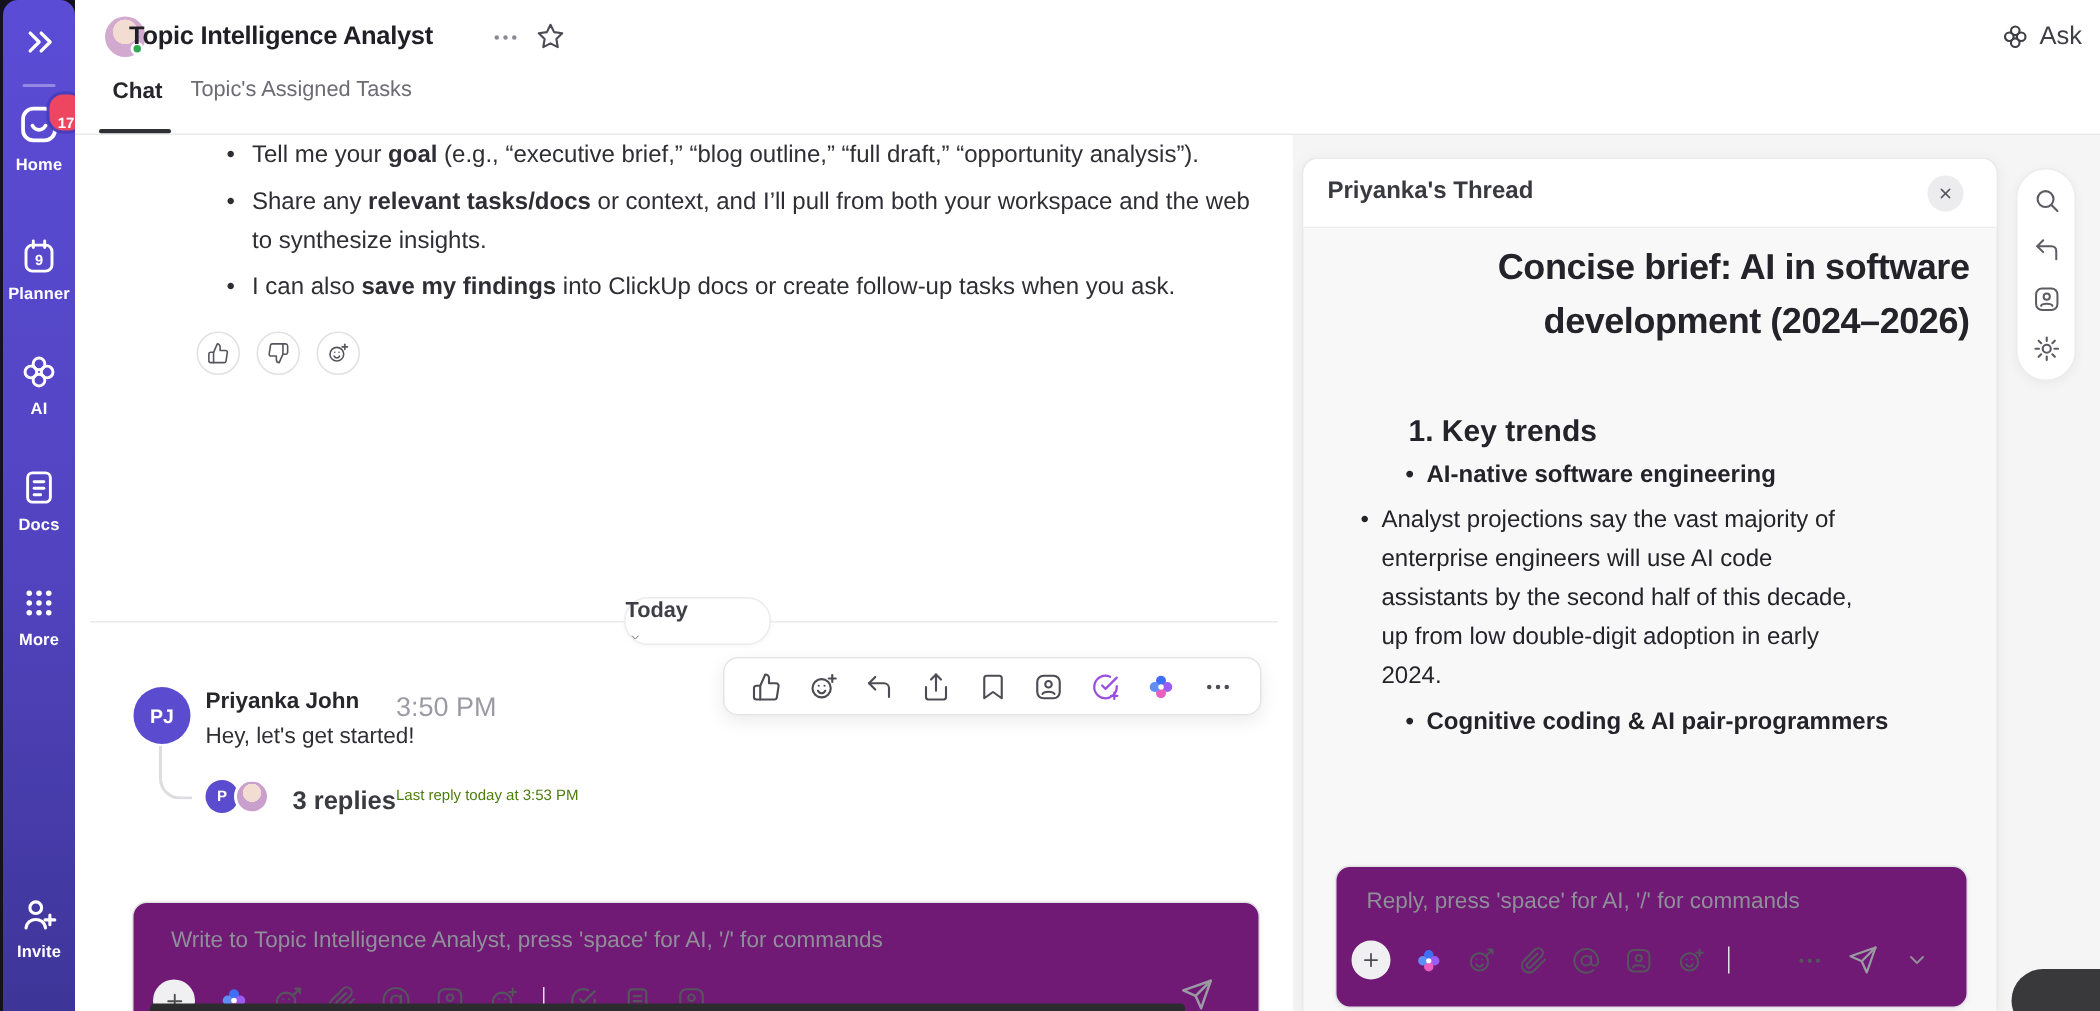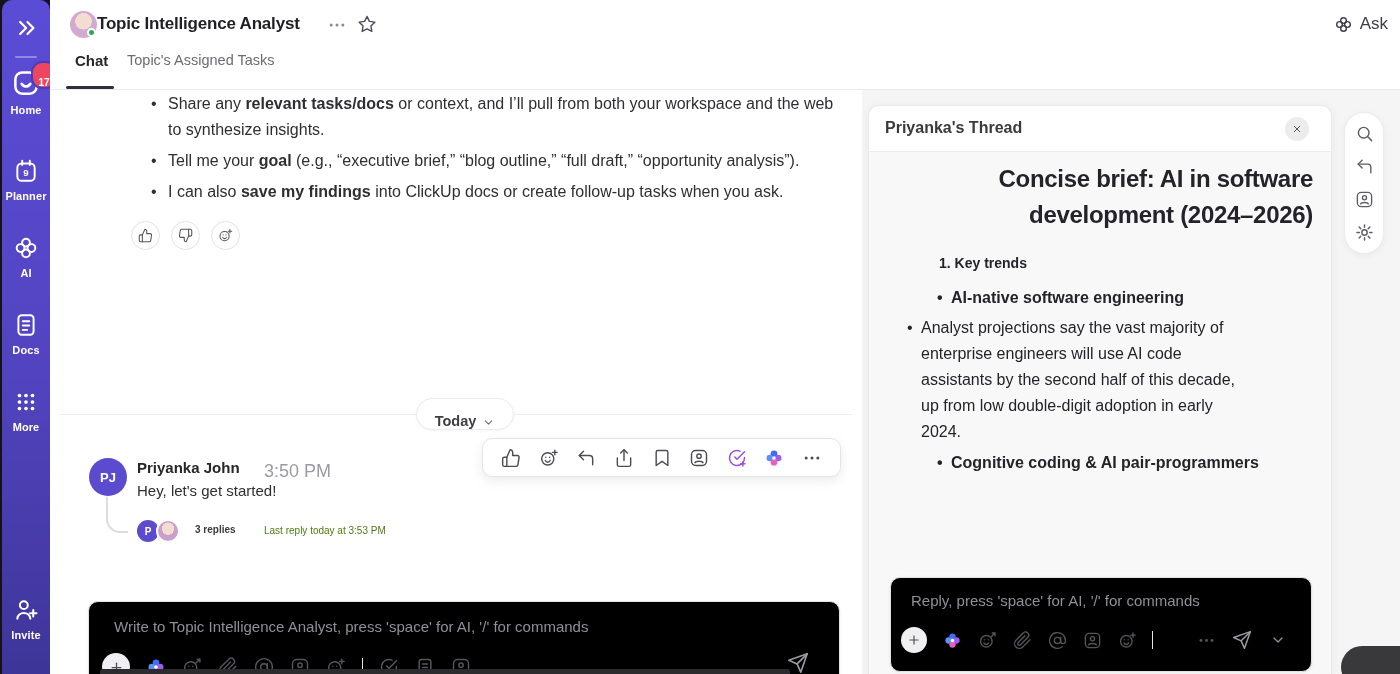--- a/index.html
+++ b/index.html
@@ -30,21 +30,21 @@
   .sb-iconwrap { position:relative; width:30px; height:30px; display:flex; align-items:center; justify-content:center; }
 
   
   #main { position:absolute; left:50px; top:0; right:0; bottom:0; background:#ffffff; }
 
   
   #header { position:absolute; left:0; top:0; right:0; height:48px; background:#fff; }
   .h-avatar { position:absolute; left:20px; top:11px; width:27px; height:27px; border-radius:50%;
     background:radial-gradient(circle at 50% 38%, #f3ddd2 0 38%, #d2a9cf 39% 100%); }
   .h-status { position:absolute; left:37px; top:28px; width:9px; height:9px; border-radius:50%; background:#2faa53; border:2px solid #fff; }
-  .h-title { position:absolute; left:47px; top:0; height:48px; display:flex; align-items:center; font-size:17px; font-weight:700; color:#1f1f25; letter-spacing:-.2px; }
+  .h-title { position:absolute; left:36px; top:0; height:48px; display:flex; align-items:center; font-size:17px; font-weight:700; color:#1f1f25; letter-spacing:-.2px; }
   .h-dots { position:absolute; left:276px; top:15px; width:22px; height:18px; border:none; background:none; color:#8a8a92; cursor:pointer; }
   .h-star { position:absolute; left:306px; top:13px; width:22px; height:22px; border:none; background:none; color:#4c4c54; cursor:pointer; }
   .h-ask { position:absolute; right:12px; top:11px; height:26px; display:flex; align-items:center; gap:7px; border:none; background:none; color:#3f3f47; font-size:17px; font-weight:500; cursor:pointer; }
 
   
   .tab-chat { position:absolute; left:25px; top:52px; font-size:15px; font-weight:700; color:#26262c; cursor:pointer; }
   .tab-tasks { position:absolute; left:77px; top:52px; font-size:14.5px; font-weight:500; color:#6c6c74; cursor:pointer; }
   .tab-underline { position:absolute; left:16px; top:86px; width:48px; height:3px; background:#2f2f36; border-radius:2px; }
   .tabs-border { position:absolute; left:0; right:0; top:89px; height:1px; background:#e9e9eb; }
 
@@ -59,44 +59,44 @@
   .ai-msg b { font-weight:700; }
   .ai-outro { margin-top:9px; }
   .link { color:#6e80df; text-decoration:underline; cursor:pointer; }
   .react-row { display:flex; gap:11px; margin-top:16px; margin-left:21px; }
   .react-btn { width:29px; height:29px; border-radius:50%; border:1px solid #e2e2e6; background:#fff; color:#55555d;
     display:flex; align-items:center; justify-content:center; cursor:pointer; }
 
   
   .date-line { position:absolute; left:10px; top:414px; width:792px; height:1px; background:#ececef; }
   .date-pill { position:absolute; left:366px; top:398px; width:98px; height:32px; background:#fff; border:1px solid #ececef;
-    border-radius:16px; display:flex; align-items:flex-end; justify-content:center; gap:6px; font-size:14.5px; font-weight:600; color:#3e3e46; cursor:pointer; box-shadow:0 1px 3px rgba(0,0,0,.04); }
+    border-radius:16px; display:flex; align-items:flex-start; justify-content:center; gap:6px; font-size:14.5px; font-weight:600; color:#3e3e46; cursor:pointer; box-shadow:0 1px 3px rgba(0,0,0,.04);flex-direction:column; }
 
   
   .msg-toolbar { position:absolute; left:432px; top:438px; width:359px; height:39px; background:#fff; border:1px solid #e5e5e8;
     border-radius:10px; box-shadow:0 4px 12px rgba(0,0,0,.08); display:flex; align-items:center; justify-content:space-between; padding:0 17px; }
   .mt-btn { border:none; background:none; color:#4c4c54; width:22px; height:22px; cursor:pointer; padding:0; }
 
   
   .pj-avatar { position:absolute; left:39px; top:458px; width:38px; height:38px; border-radius:50%; background:#5b4ccf;
     color:#fff; font-size:13px; font-weight:700; display:flex; align-items:center; justify-content:center; }
   .msg-author { position:absolute; left:87px; top:459px; font-size:15px; font-weight:700; color:#26262b; }
   .msg-time { position:absolute; left:214px; top:461px; font-size:18px; color:#9b9ba3; }
   .msg-text { position:absolute; left:87px; top:482px; font-size:15px; color:#2e2e34; }
   .thread-connector { position:absolute; left:56px; top:497px; width:22px; height:36px;
     border-left:2px solid #dcdce1; border-bottom:2px solid #dcdce1; border-bottom-left-radius:14px; }
   .tr-av1 { position:absolute; left:87px; top:520px; width:22px; height:22px; border-radius:50%; background:#5b4ccf;
     color:#fff; font-size:10px; font-weight:700; display:flex; align-items:center; justify-content:center; z-index:1; }
   .tr-av2 { position:absolute; left:106px; top:519px; width:24px; height:24px; border-radius:50%; border:2px solid #fff;
     background:radial-gradient(circle at 50% 38%, #f3ddd2 0 38%, #c9a0cc 39% 100%); z-index:2; }
-  .tr-replies { position:absolute; left:145px; top:524px; font-size:10px; font-weight:600; color:#3a3a41; cursor:pointer; }
+  .tr-replies { position:absolute; left:145px; top:524px; font-size:17px; font-weight:600; color:#3a3a41; cursor:pointer; }
   .tr-last { position:absolute; left:214px; top:525px; font-size:10px; color:#4d7c0f; }
 
   
-  .composer { position:absolute; background:#000000; border:1px solid #e2e2e6; border-radius:10px; box-shadow:0 1px 4px rgba(0,0,0,.05); }
+  .composer { position:absolute; background:#701a75; border:1px solid #e2e2e6; border-radius:10px; box-shadow:0 1px 4px rgba(0,0,0,.05); }
   .composer-main { left:38px; top:601px; width:752px; height:110px; }
   .composer-thread { left:840px; top:577px; width:422px; height:95px; }
   .ph { position:absolute; font-size:15px; color:#8f8f99; white-space:nowrap; }
   .c-toolbar { position:absolute; left:0; right:0; display:flex; align-items:center; }
   .plus-btn { width:28px; height:28px; border-radius:50%; background:#f0f0f3; border:none; color:#4c4c54;
     display:flex; align-items:center; justify-content:center; cursor:pointer; flex:0 0 auto; }
   .c-ic { border:none; background:none; color:#55555d; width:20px; height:20px; padding:0; cursor:pointer; flex:0 0 auto; }
   .c-div { width:1px; height:18px; background:#e4e4e8; flex:0 0 auto; }
   .send-btn { border:none; background:none; color:#9a9aa2; width:22px; height:22px; padding:0; cursor:pointer; }
 
@@ -104,23 +104,23 @@
 
   
   .thread-card { position:absolute; left:818px; top:105px; width:464px; height:569px; background:#f8f8f9;
     border:1px solid #e9e9eb; border-bottom:none; border-radius:10px 10px 0 0; box-shadow:0 2px 10px rgba(0,0,0,.06); }
   .tc-header { position:absolute; left:0; top:0; right:0; height:46px; background:#fff; border-bottom:1px solid #ededef; border-radius:10px 10px 0 0; }
   .tc-title { position:absolute; left:16px; top:13px; font-size:16px; font-weight:600; color:#393940; }
   .tc-close { position:absolute; right:22px; top:11px; width:24px; height:24px; border-radius:50%; background:#ececef; border:none;
     color:#55555d; display:flex; align-items:center; justify-content:center; cursor:pointer; }
   .doc-body { position:absolute; left:20px; top:55px; width:424px; color:#232329; }
   .doc-title { text-align:right; font-size:24px; font-weight:700; line-height:36px; letter-spacing:-.3px; }
-  .doc-h2 { margin-top:22px; padding-left:50px; font-size:14px; font-weight:700; }
+  .doc-h2 { margin-top:44px; padding-left:50px; font-size:20px; font-weight:700; }
   .doc-body ul { list-style:none; }
-  .l1 { margin-top:14px; padding-left:62px; }
+  .l1 { margin-top:4px; padding-left:62px; }
   .l1 > li { position:relative; font-size:16px; font-weight:700; line-height:26px; }
   .l1 > li::before { content:"•"; position:absolute; left:-14px; }
   .l2 { padding-left:32px; margin-top:4px; margin-bottom:4px; }
   .l2 > li { position:relative; font-size:16px; font-weight:400; line-height:26px; margin-bottom:5px; width:316px; }
   .l2 > li::before { content:"•"; position:absolute; left:-14px; }
 
   
   .right-rail { position:absolute; left:1294px; top:112px; width:40px; height:142px; background:#fff; border:1px solid #ececee;
     border-radius:20px; box-shadow:0 2px 8px rgba(0,0,0,.05); display:flex; flex-direction:column; align-items:center; justify-content:space-between; padding:10px 0; }
   .rr-btn { border:none; background:none; color:#5c5c64; width:20px; height:20px; padding:0; cursor:pointer; }
@@ -398,22 +398,22 @@
 
     <div class="tab-chat">Chat</div>
     <div class="tab-tasks">Topic's Assigned Tasks</div>
     <div class="tab-underline"></div>
     <div class="tabs-border"></div>
 
     <div class="right-backdrop"></div>
 
     <div class="ai-msg">
       <ul>
+        <li><span>Tell me your </span><b>goal</b><span> (e.g., “executive brief,” “blog outline,” “full draft,” “opportunity analysis”).</span></li>
         <li><span>Share any </span><b>relevant tasks/docs</b><span> or context, and I’ll pull from both your workspace and the web to synthesize insights.</span></li>
-        <li><span>Tell me your </span><b>goal</b><span> (e.g., “executive brief,” “blog outline,” “full draft,” “opportunity analysis”).</span></li>
         <li><span>I can also </span><b>save my findings</b><span> into ClickUp docs or create follow-up tasks when you ask.</span></li>
       </ul>
       <div class="react-row">
         <button class="react-btn">
             <svg class="ic" width="15" height="15">
               <use href="#i-thumbup"></use>
             </svg>
           </button>
         <button class="react-btn">
             <svg class="ic" width="15" height="15">

